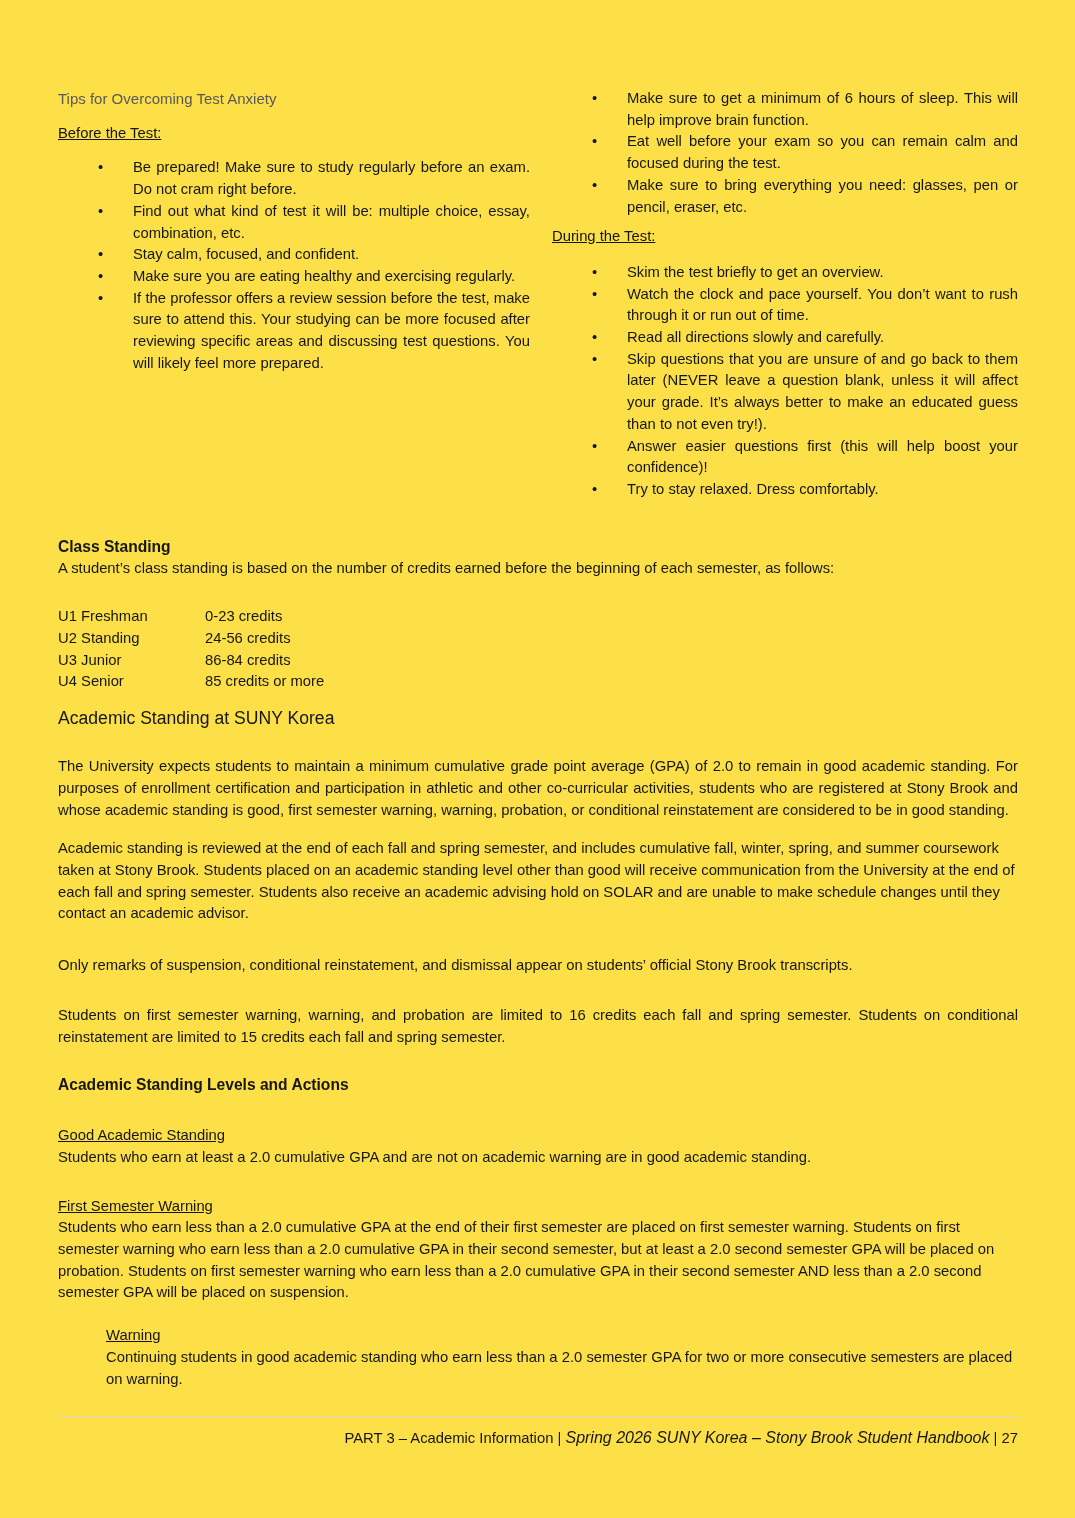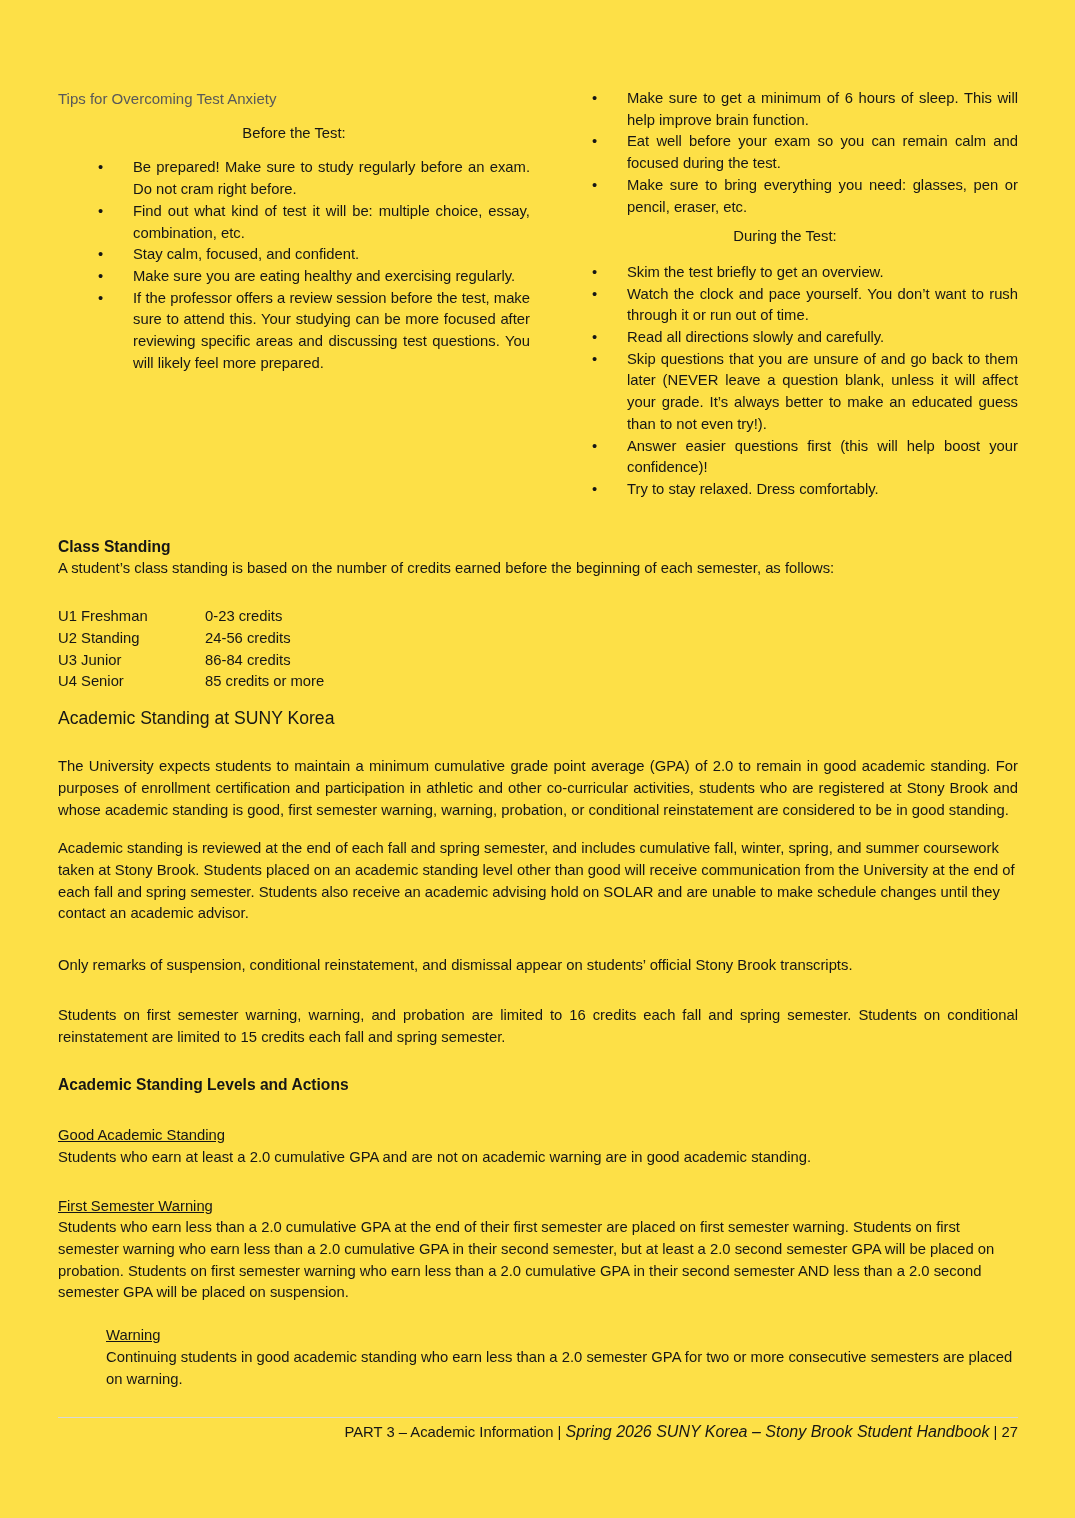--- a/index.html
+++ b/index.html
@@ -15,21 +15,21 @@
     color:#161616;
   }
   
   .two-col{display:flex;justify-content:space-between;align-items:flex-start;}
   .col-left{width:472px;}
   .col-right{width:466px;}
   .muted-heading{color:#595959;margin:0 0 13px 0;font-size:15px;}
   ul.bullets{list-style:none;margin:0;padding:0;}
   ul.bullets li{position:relative;padding-left:75px;text-align:justify;}
   ul.bullets li::before{content:"\2022";position:absolute;left:40px;top:0;}
-  .underlined-head{margin:9px 0 13px 0;text-align:center;}
+  .underlined-head{text-decoration:underline;margin:9px 0 13px 0;}
   .col-right .underlined-head{margin:8px 0 14px 0;}
 
   
   .bold-heading{font-weight:bold;font-size:15.6px;margin:35px 0 0 0;line-height:22px;}
   .intro-para{margin:17px 0 0 0;}
   .credits-table{margin:27px 0 0 0;}
   .credits-row{display:flex;gap:25px;}
   .credits-label{width:122px;flex:0 0 122px;}
   .sub-heading{font-weight:normal;font-size:17.6px;margin:13px 0 0 0;line-height:24px;}
   .para{margin:0;}
@@ -40,21 +40,21 @@
   .mt-26{margin-top:26px;}
   .mt-29{margin-top:29px;}
   .mt-27{margin-top:27px;}
   .mt-21{margin-top:21px;margin-left:48px;}
   .justify{text-align:justify;}
 
   .standing-title{text-decoration:underline;margin:0;}
 
   
   .footer-rule{border:none;border-top:1px solid #d8d8d8;margin:27px 0 0 0;height:0;}
-  .footer{margin-top:3px;text-align:right;font-size:14.8px;color:#161616;}
+  .footer{margin-top:9px;text-align:right;font-size:14.8px;color:#161616;}
   .footer .handbook-italic{font-style:italic;font-size:16px;}
 </style>
 </head>
 <body>
 
 <div class="page">
 
   <div class="two-col">
     <div class="col-left">
       <div class="muted-heading">Tips for Overcoming Test Anxiety</div>

